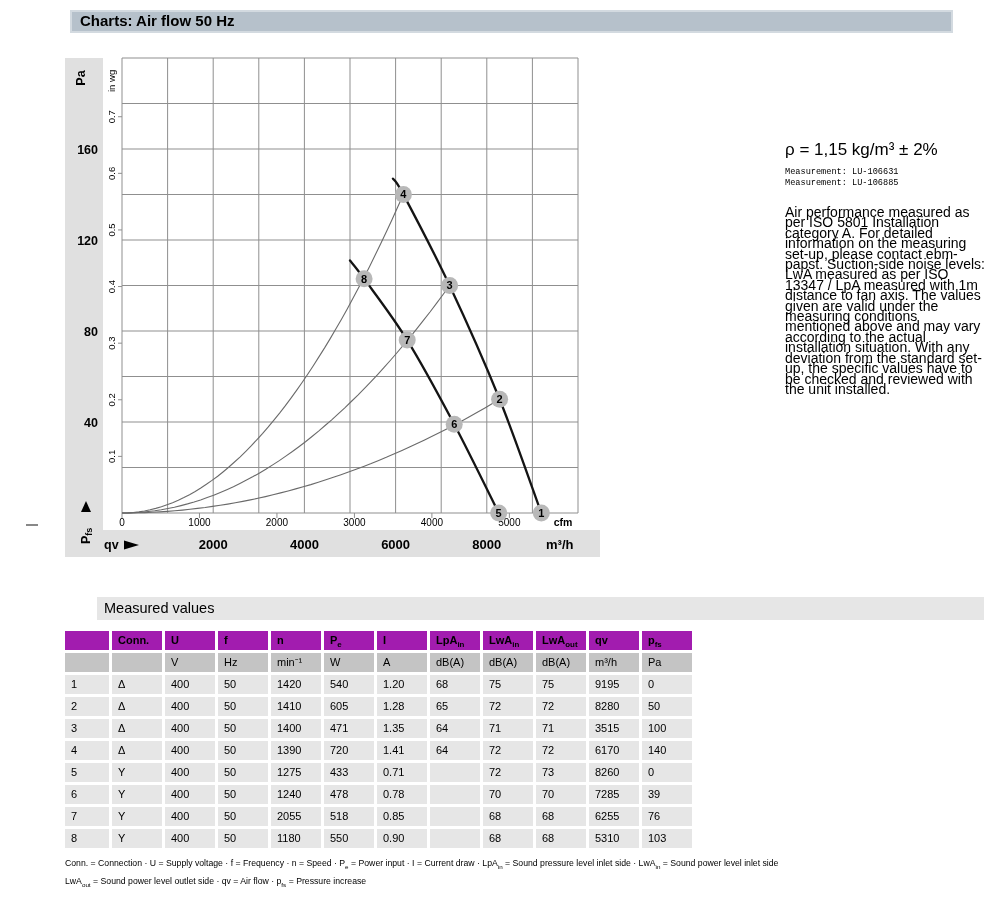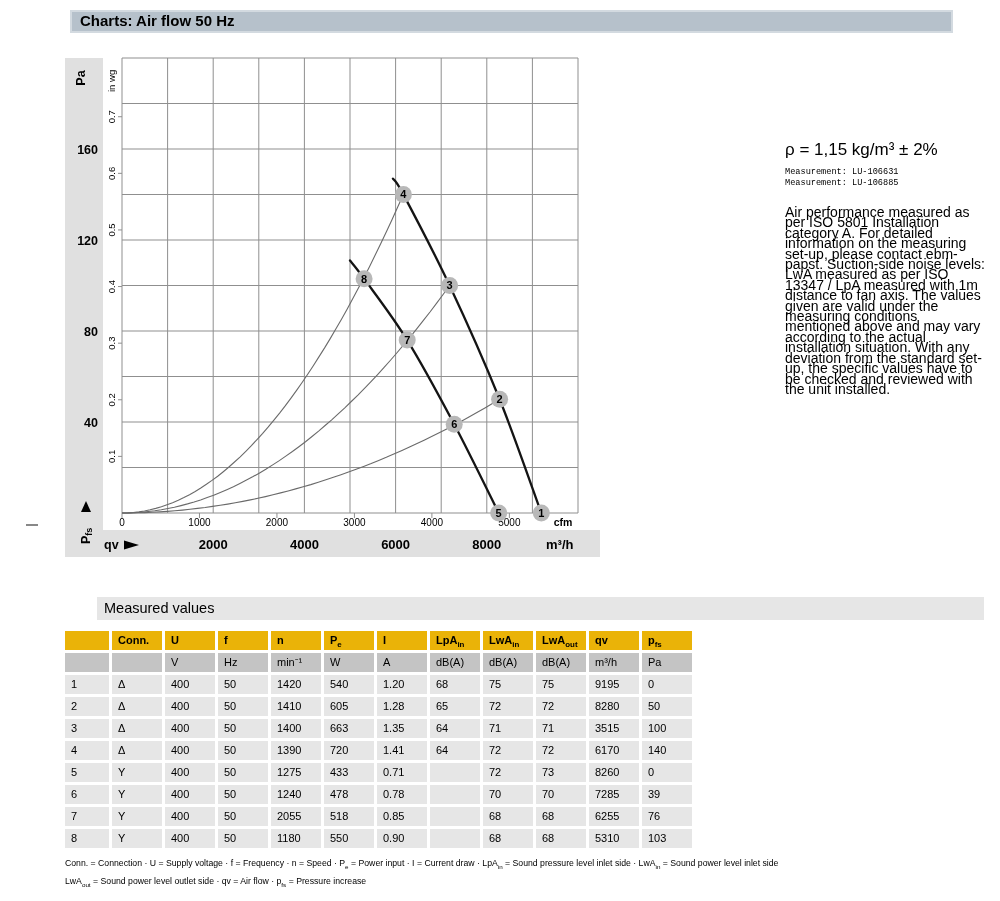--- a/index.html
+++ b/index.html
@@ -23,21 +23,21 @@
     position:absolute; left:65px; top:597px; width:887px; height:23px;
     background:#e6e6e6; font-size:14.5px; line-height:23px; padding-left:7px;margin-left:32px;
   }
 
   #mv-table {
     position:absolute; left:65px; top:631px;
     display:grid; grid-template-columns:44px repeat(11,50px);
     grid-auto-rows:19px; gap:3px; font-size:11px;
   }
   .mv-cell { background:#e6e6e6; padding-left:6px; line-height:19px; overflow:hidden; white-space:nowrap; }
-  .mv-head { background:#eab308; font-weight:bold; }
+  .mv-head { background:#a21caf; font-weight:bold; }
   .mv-unit { background:#c4c4c4; }
 
   #footnotes { position:absolute; left:65px; top:856px; width:935px; font-size:8.7px; line-height:15px; }
   sub { font-size:0.72em; }
 </style>
 </head>
 <body>
 <div id="page">
 
   <div class="band-title">
@@ -221,21 +221,21 @@
       <div class="mv-cell ">65</div>
       <div class="mv-cell ">72</div>
       <div class="mv-cell ">72</div>
       <div class="mv-cell ">8280</div>
       <div class="mv-cell ">50</div>
       <div class="mv-cell ">3</div>
       <div class="mv-cell ">Δ</div>
       <div class="mv-cell ">400</div>
       <div class="mv-cell ">50</div>
       <div class="mv-cell ">1400</div>
-      <div class="mv-cell ">663</div>
+      <div class="mv-cell ">471</div>
       <div class="mv-cell ">1.35</div>
       <div class="mv-cell ">64</div>
       <div class="mv-cell ">71</div>
       <div class="mv-cell ">71</div>
       <div class="mv-cell ">3515</div>
       <div class="mv-cell ">100</div>
       <div class="mv-cell ">4</div>
       <div class="mv-cell ">Δ</div>
       <div class="mv-cell ">400</div>
       <div class="mv-cell ">50</div>

